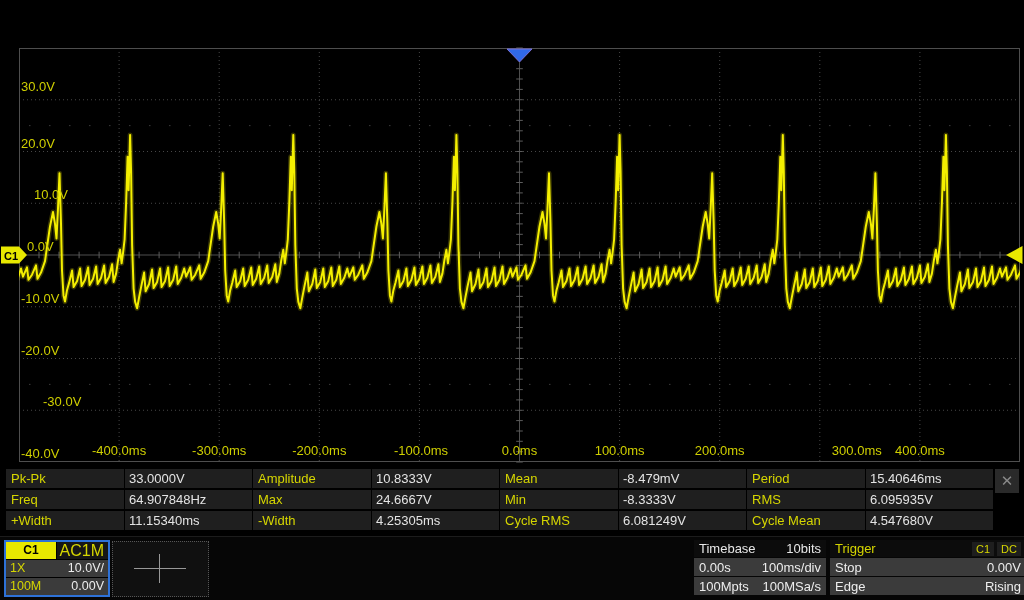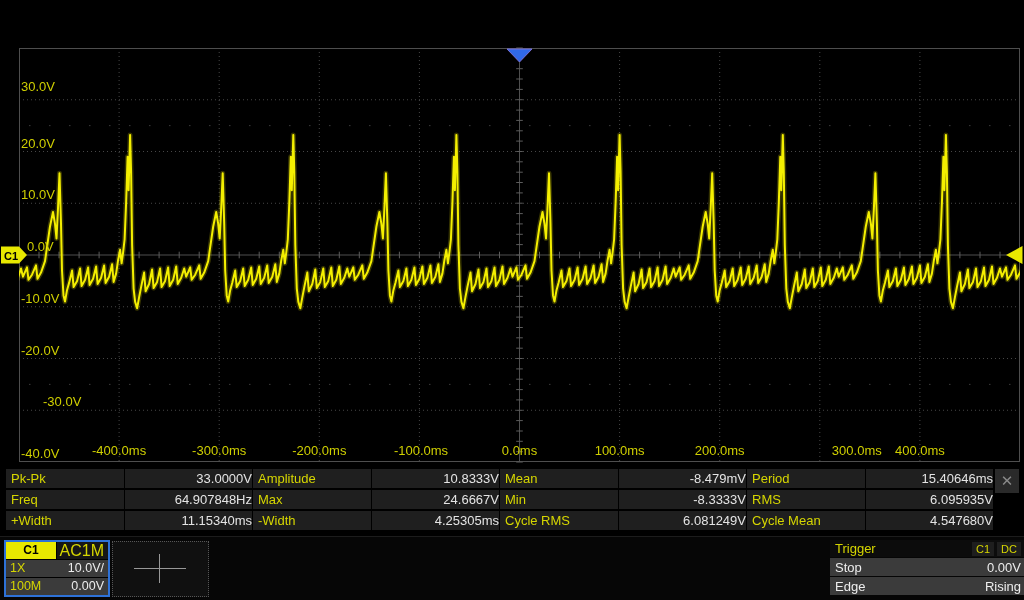--- a/index.html
+++ b/index.html
@@ -5,21 +5,21 @@
   html,body{margin:0;padding:0;background:#000;width:1024px;height:600px;overflow:hidden;
     font-family:"Liberation Sans",sans-serif;}
   .screen{position:relative;width:1024px;height:600px;background:#000;}
   #gr{position:absolute;left:0;top:0;}
   .ylabel{position:absolute;left:21px;color:var(--lab,#cfcf00);font-size:13px;height:14px;line-height:14px;}
   .xlabel{position:absolute;top:443px;color:var(--lab,#cfcf00);font-size:13px;transform:translateX(-50%);}
   .meas{position:absolute;left:6px;top:469px;display:grid;
     grid-template-columns:118px 127px 118px 127px 118px 127px 118px 127px;
     grid-auto-rows:19px;column-gap:1px;row-gap:2px;font-size:13px;}
   .mlabel{background:var(--cellbg,#1f1f1f);color:var(--lab2,#d6d600);padding-left:5px;line-height:19px;}
-  .mvalue{background:var(--cellbg,#1f1f1f);color:#e4e4e4;padding-left:4px;line-height:19px;text-align:right;}
+  .mvalue{background:var(--cellbg,#1f1f1f);color:#e4e4e4;padding-left:4px;line-height:19px;}
   .closebtn{position:absolute;left:995px;top:469px;width:24px;height:24px;background:#2a2a2a;
     color:#8a8a8a;font-size:15px;text-align:center;line-height:24px;cursor:pointer;}
   .bottombar{position:absolute;left:0;top:536px;width:1024px;height:64px;background:#060606;
     border-top:1px solid #1c1c1c;}
   .chbox{position:absolute;left:4px;top:3px;width:106px;height:57px;box-sizing:border-box;
     border:2px solid var(--bxb,#2e72d8);background:#000;display:flex;flex-direction:column;gap:1px;}
   .chbox .r1{display:flex;height:17px;gap:1px;}
   .chname{width:50px;background:var(--chy,#e8e800);color:#000;font-weight:bold;font-size:12px;
     text-align:center;line-height:17px;}
   .chcoup{flex:1;background:#161616;color:var(--lab2,#d6d600);font-size:16px;text-align:right;
@@ -127,20 +127,34 @@
         <span class="k">100M</span>
         <span class="v">0.00V</span>
       </div>
     </div>
 
     <div class="addbox">
       <div class="ph"></div>
       <div class="pv"></div>
     </div>
 
+    <div class="infobox tbbox">
+      <div class="top">
+        <span class="tbtitle">Timebase</span>
+        <span class="tbval">10bits</span>
+      </div>
+      <div class="row">
+        <span>0.00s</span>
+        <span>100ms/div</span>
+      </div>
+      <div class="row">
+        <span>100Mpts</span>
+        <span>100MSa/s</span>
+      </div>
+    </div>
 
     <div class="infobox trbox">
       <div class="top">
         <span class="trtitle">Trigger</span>
         <span class="badges">
           <span class="badge">C1</span>
           <span class="badge">DC</span>
         </span>
       </div>
       <div class="row">
@@ -149,21 +163,21 @@
       </div>
       <div class="row">
         <span>Edge</span>
         <span>Rising</span>
       </div>
     </div>
 
   </div>
 <div class="ylabel" style="top: 80px;">30.0V</div>
     <div class="ylabel" style="top: 136.5px;">20.0V</div>
-    <div class="ylabel" style="top: 188.25px;">10.0V</div>
+    <div class="ylabel" style="top: 188.25px; margin-left: 13px;">10.0V</div>
     <div class="ylabel" style="top: 240px; padding-left: 6px;">0.0V</div>
     <div class="ylabel" style="top: 291.75px;">-10.0V</div>
     <div class="ylabel" style="top: 343.5px;">-20.0V</div>
     <div class="ylabel" style="top: 395.25px; margin-left: 22px;">-30.0V</div>
     <div class="ylabel" style="top: 447px;">-40.0V</div>
     <div class="xlabel" style="left: 119.1px;">-400.0ms</div>
     <div class="xlabel" style="left: 219.2px;">-300.0ms</div>
     <div class="xlabel" style="left: 319.3px;">-200.0ms</div>
     <div class="xlabel" style="left: 421px;">-100.0ms</div>
     <div class="xlabel" style="left: 519.5px;">0.0ms</div>

